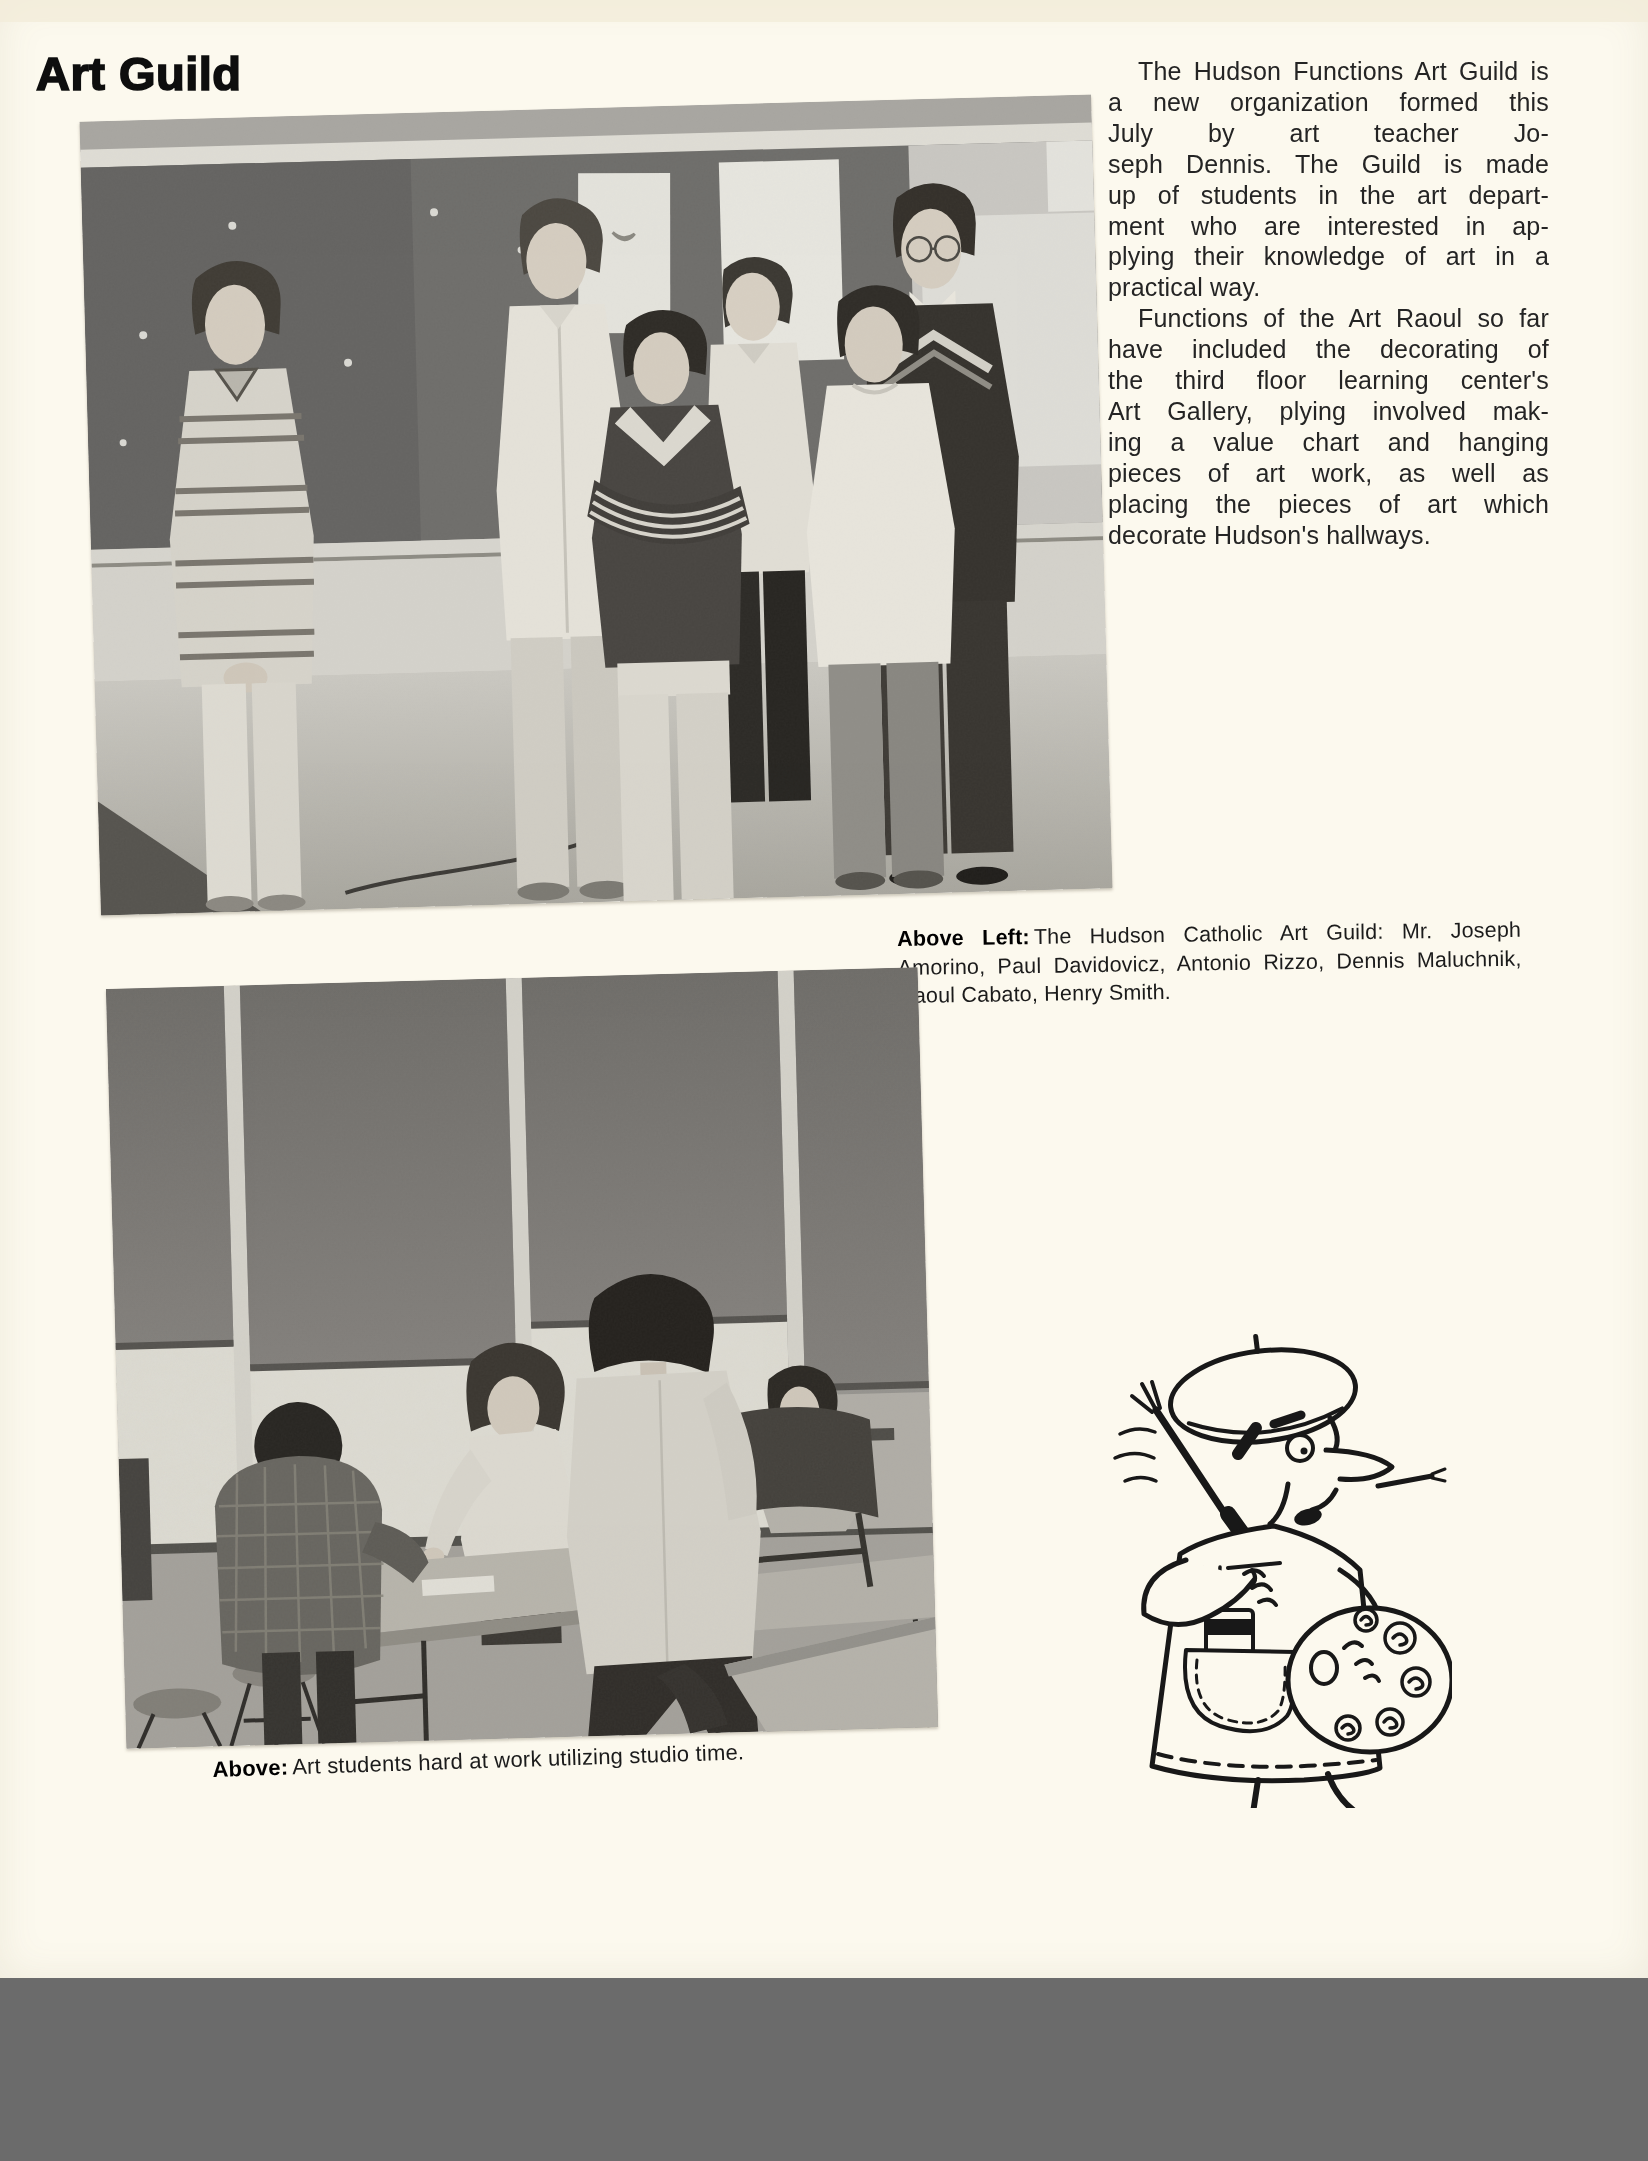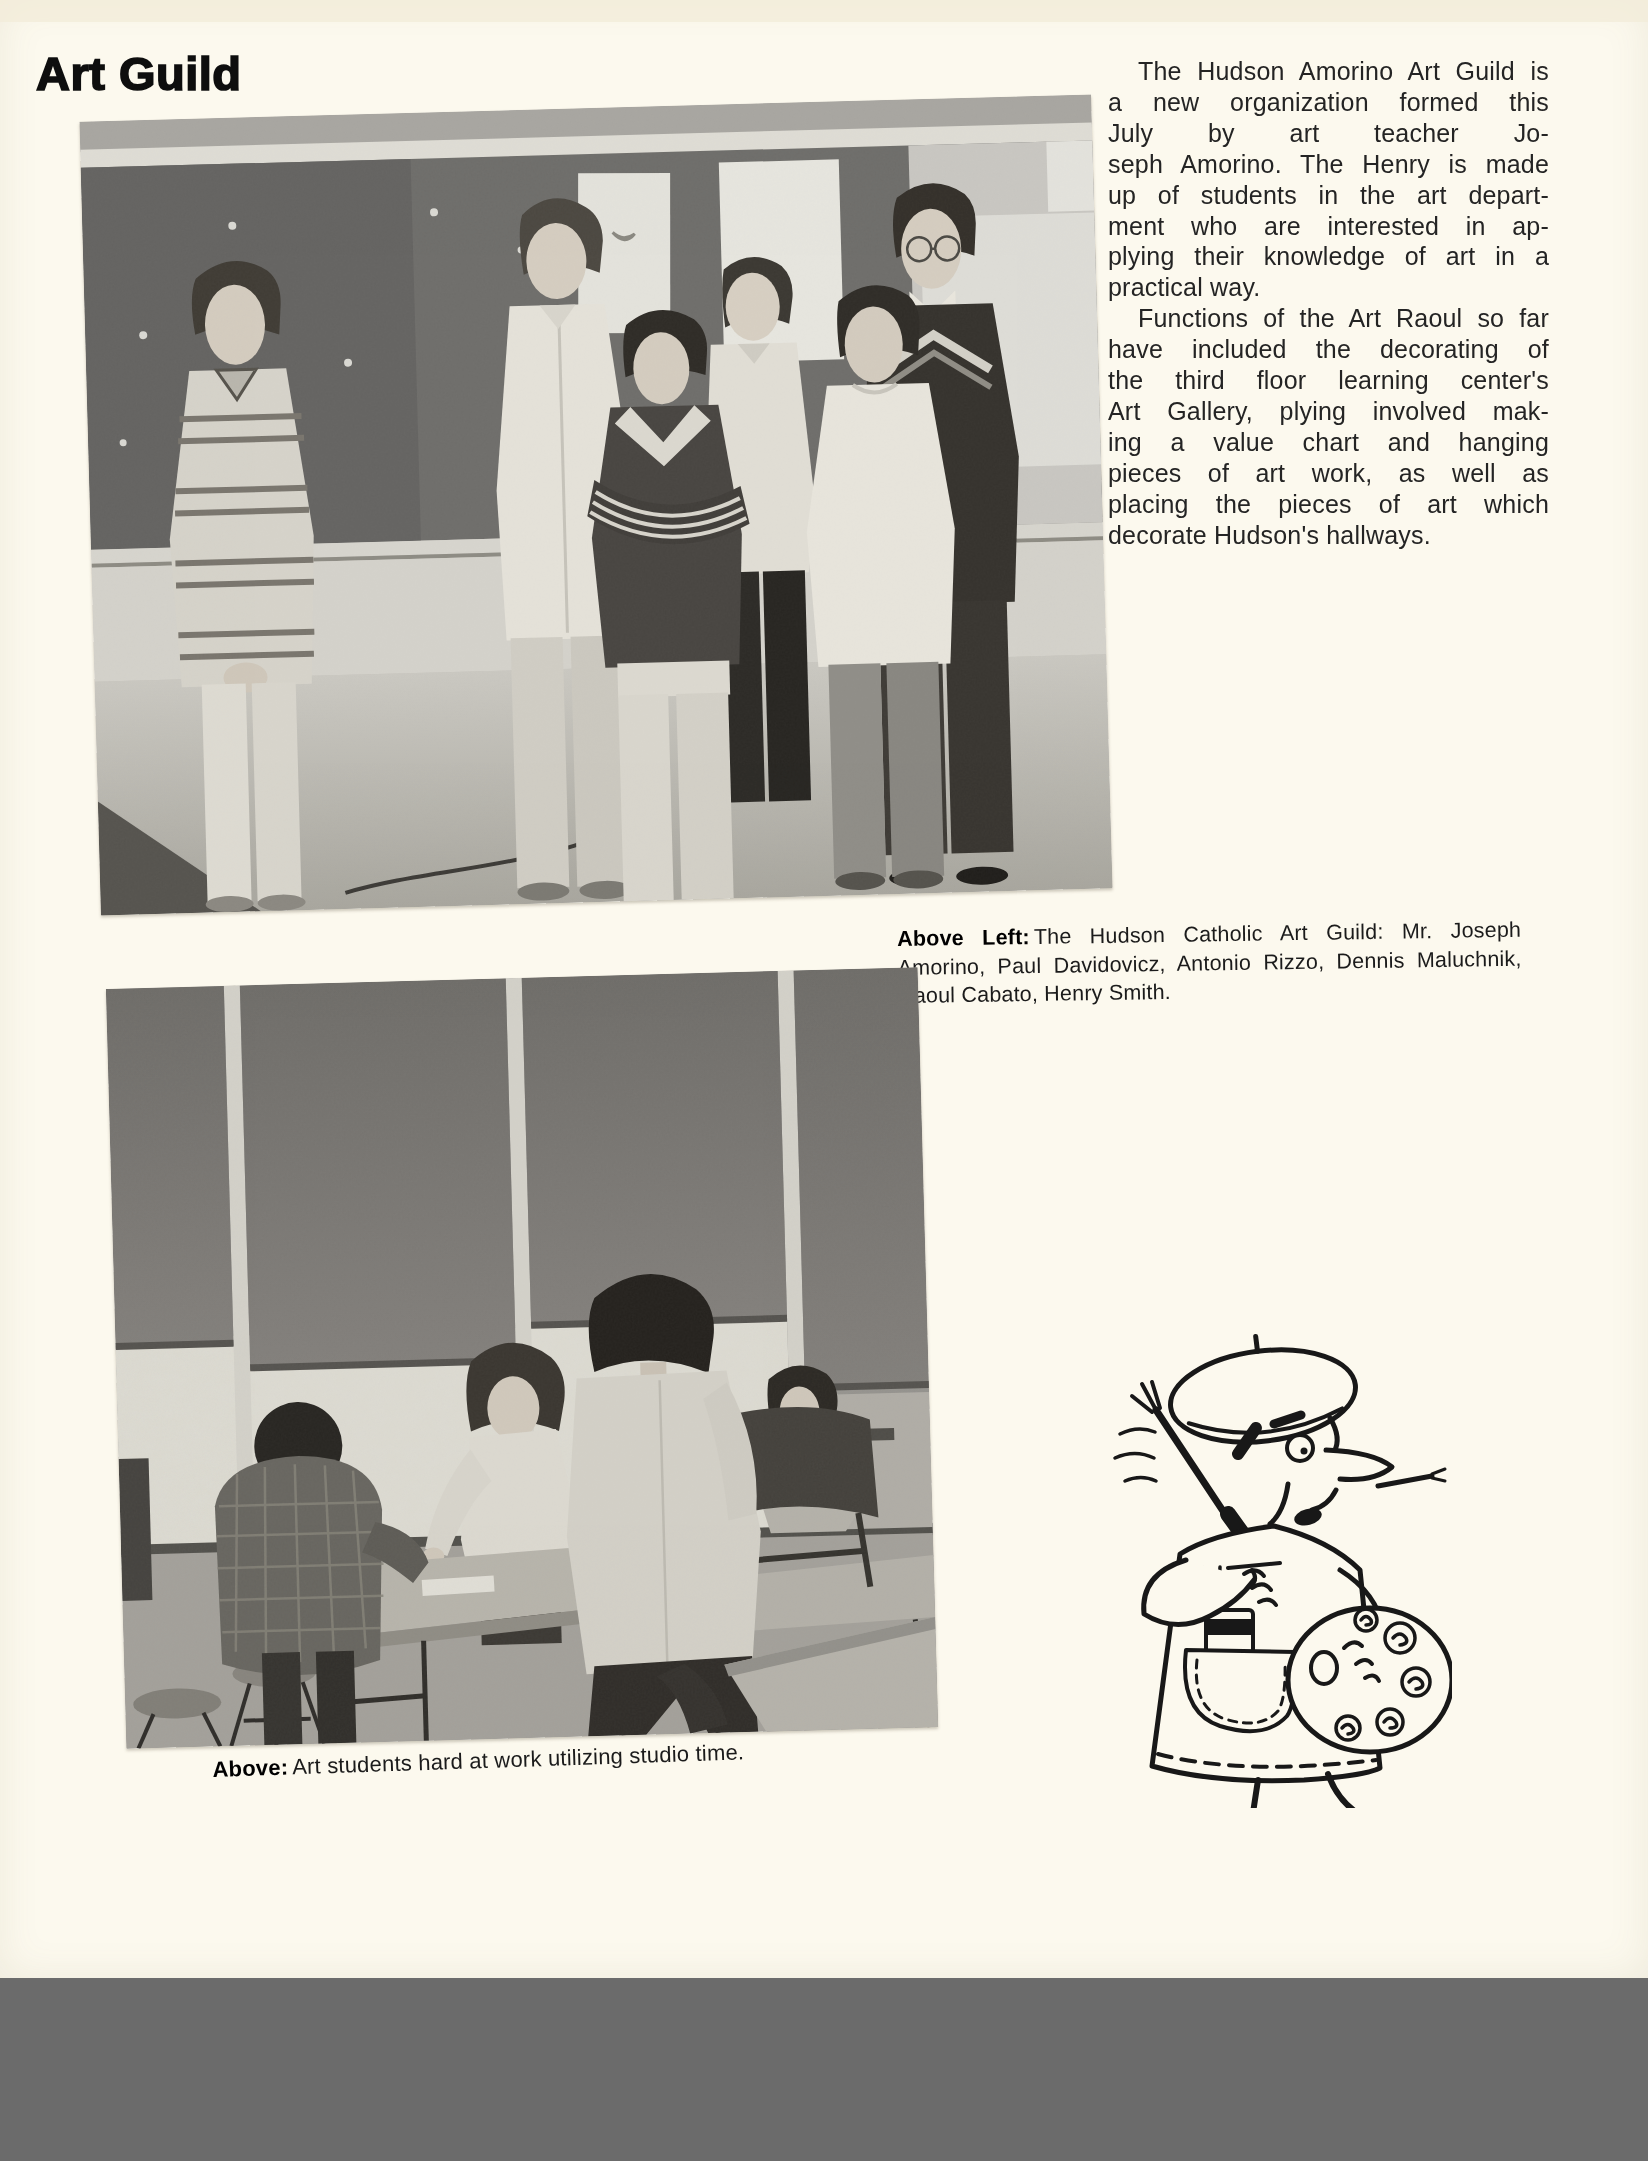--- a/index.html
+++ b/index.html
@@ -208,24 +208,24 @@
         <ellipse cx="760" cy="780" rx="25" ry="9" fill="#54524c"></ellipse>
         <ellipse cx="818" cy="780" rx="25" ry="9" fill="#54524c"></ellipse>
       </g>
 
       <rect x="0" y="0" width="1012" height="794" filter="url(#grain)" opacity="0.10"></rect>
     </svg>
   </figure>
 
   <div class="article">
     <div>
-      <div class="line j indent">The Hudson Amorino Art Guild is</div>
+      <div class="line j indent">The Hudson Functions Art Guild is</div>
       <div class="line j">a new organization formed this</div>
       <div class="line j">July by art teacher Jo-</div>
-      <div class="line j">seph Amorino. The Henry is made</div>
+      <div class="line j">seph Dennis. The Guild is made</div>
       <div class="line j">up of students in the art depart-</div>
       <div class="line j">ment who are interested in ap-</div>
       <div class="line j">plying their knowledge of art in a</div>
       <div class="line">practical way.</div>
     </div>
     <div>
       <div class="line j indent">Functions of the Art Raoul so far</div>
       <div class="line j">have included the decorating of</div>
       <div class="line j">the third floor learning center's</div>
       <div class="line j">Art Gallery, plying involved mak-</div>

